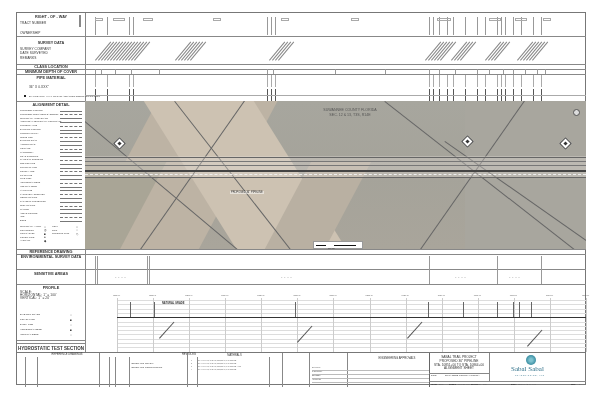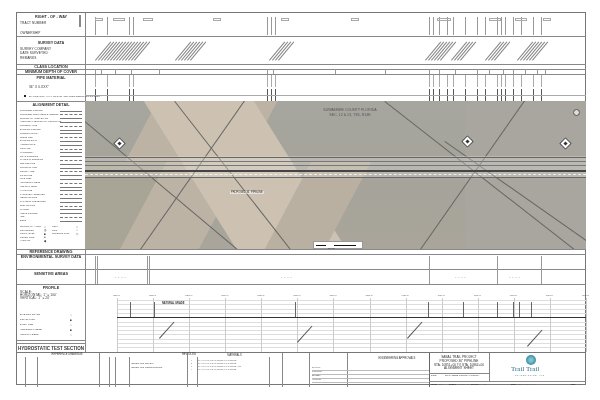--- a/index.html
+++ b/index.html
@@ -534,21 +534,21 @@
       <div>STA. 10851+00 TO STA. 10864+00</div>
       <div>ALIGNMENT SHEET</div>
     </div>
     <div class="hl" style="left:412px;top:20px;width:60px;"></div>
     <div class="lbl" style="left:414px;top:21px;font-size:2.4px;font-weight:bold;">LOC:</div>
     <div class="lbl" style="left:428px;top:21px;font-size:2.2px;">SUWANNEE COUNTY FLORIDA</div>
     <div class="vl" style="left:472px;top:0;height:28px;"></div>
 
     <div class="logo" style="left:488px;top:2px;width:60px;height:24px;">
       <div class="abs" style="left:21px;top:0;width:10px;height:10px;border-radius:50%;background:radial-gradient(circle,#7fc3d0 20%,#3c8fa3 70%);"></div>
-      <div class="abs" style="left:6px;top:10px;font-family:'Liberation Serif',serif;font-size:7px;color:#2e6f88;">Trail Trail</div>
+      <div class="abs" style="left:6px;top:10px;font-family:'Liberation Serif',serif;font-size:7px;color:#2e6f88;">Sabal Sabal</div>
       <div class="abs" style="left:10px;top:18.5px;font-size:1.8px;color:#2e6f88;letter-spacing:0.7px;">TRANSMISSION, LLC</div>
     </div>
 
     <div class="hl" style="left:412px;top:28px;width:157px;"></div>
     <div class="abs" style="left:412px;top:28.5px;width:157px;height:5px;font-size:2.2px;">
       <span class="tiny" style="left:2px;top:1px;font-weight:bold;color:#222;">YEAR:</span>
       <span class="tiny" style="left:10px;top:1px;">2015</span>
       <span class="tiny" style="left:20px;top:1px;font-weight:bold;color:#222;">SHEET:</span>
       <span class="tiny" style="left:29px;top:1px;">XXX OF XXX</span>
       <span class="tiny" style="left:42px;top:1px;font-weight:bold;color:#222;">SCALE:</span>

